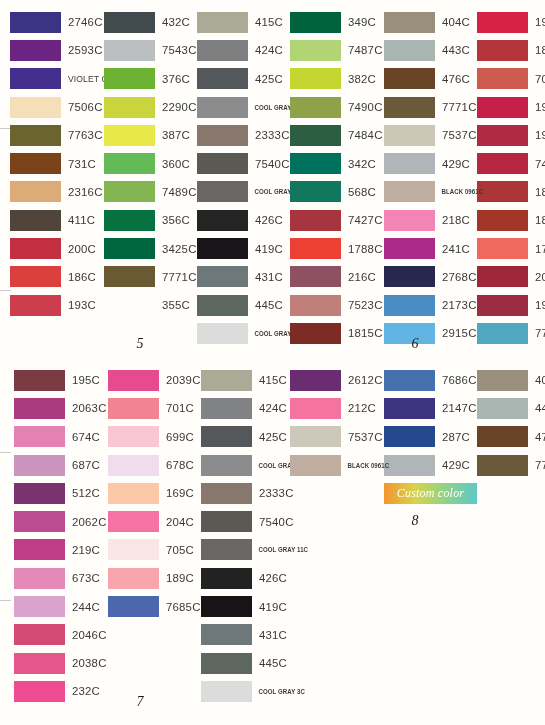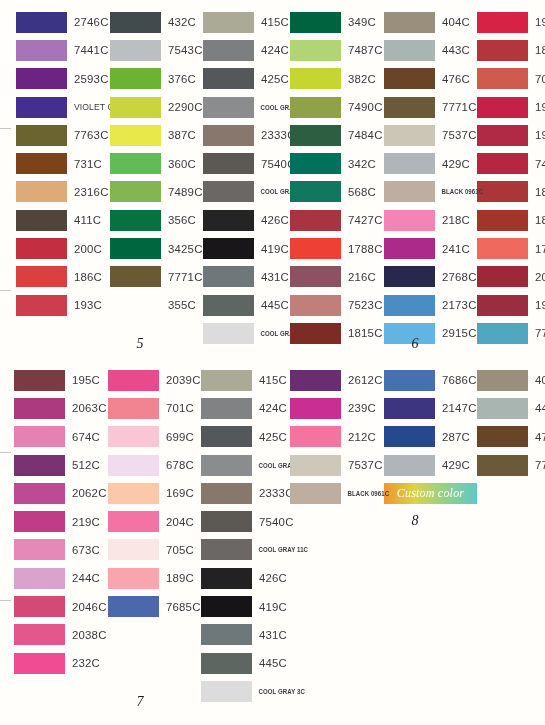--- a/index.html
+++ b/index.html
@@ -106,38 +106,38 @@
 <body>
 
 <div class="page">
 
   <div class="tick" style="top:128px"></div>
   <div class="tick" style="top:290px"></div>
   <div class="tick" style="top:452px"></div>
   <div class="tick" style="top:600px"></div>
 
   <div id="panels-root">
-      <div class="panel" style="left: 16px; top: 8px;">
+      <div class="panel" style="left: 10px; top: 8px;">
         <div class="panel-cols">
           <div class="col colw-a">
             <div class="row">
               <div class="swatch" style="background: rgb(59, 52, 132);"></div>
               <div class="label">2746C</div>
             </div>
             <div class="row">
-              <div class="swatch" style="background: rgb(168, 116, 184);"></div>
-              <div class="label">7441C</div>
-            </div>
-            <div class="row">
               <div class="swatch" style="background: rgb(107, 36, 129);"></div>
               <div class="label">2593C</div>
             </div>
             <div class="row">
               <div class="swatch" style="background: rgb(69, 47, 142);"></div>
               <div class="label small">VIOLET C</div>
+            </div>
+            <div class="row">
+              <div class="swatch" style="background: rgb(245, 223, 185);"></div>
+              <div class="label">7506C</div>
             </div>
             <div class="row">
               <div class="swatch" style="background: rgb(107, 99, 48);"></div>
               <div class="label">7763C</div>
             </div>
             <div class="row">
               <div class="swatch" style="background: rgb(123, 67, 26);"></div>
               <div class="label">731C</div>
             </div>
             <div class="row">
@@ -424,20 +424,24 @@
             </div>
             <div class="row">
               <div class="swatch" style="background: rgb(171, 58, 126);"></div>
               <div class="label">2063C</div>
             </div>
             <div class="row">
               <div class="swatch" style="background: rgb(229, 130, 180);"></div>
               <div class="label">674C</div>
             </div>
             <div class="row">
+              <div class="swatch" style="background: rgb(203, 148, 189);"></div>
+              <div class="label">687C</div>
+            </div>
+            <div class="row">
               <div class="swatch" style="background: rgb(123, 50, 112);"></div>
               <div class="label">512C</div>
             </div>
             <div class="row">
               <div class="swatch" style="background: rgb(189, 75, 148);"></div>
               <div class="label">2062C</div>
             </div>
             <div class="row">
               <div class="swatch" style="background: rgb(191, 61, 134);"></div>
               <div class="label">219C</div>
@@ -555,24 +559,20 @@
       </div>
       <div class="panel-num" style="left: 120px; top: 694px;">7</div>
       <div class="panel" style="left: 290px; top: 366px;">
         <div class="panel-cols">
           <div class="col colw-a">
             <div class="row">
               <div class="swatch" style="background: rgb(106, 45, 114);"></div>
               <div class="label">2612C</div>
             </div>
             <div class="row">
-              <div class="swatch" style="background: rgb(201, 47, 146);"></div>
-              <div class="label">239C</div>
-            </div>
-            <div class="row">
               <div class="swatch" style="background: rgb(244, 115, 159);"></div>
               <div class="label">212C</div>
             </div>
             <div class="row">
               <div class="swatch" style="background: rgb(205, 200, 185);"></div>
               <div class="label">7537C</div>
             </div>
             <div class="row">
               <div class="swatch" style="background: rgb(191, 174, 159);"></div>
               <div class="label tiny">BLACK 0961C</div>

